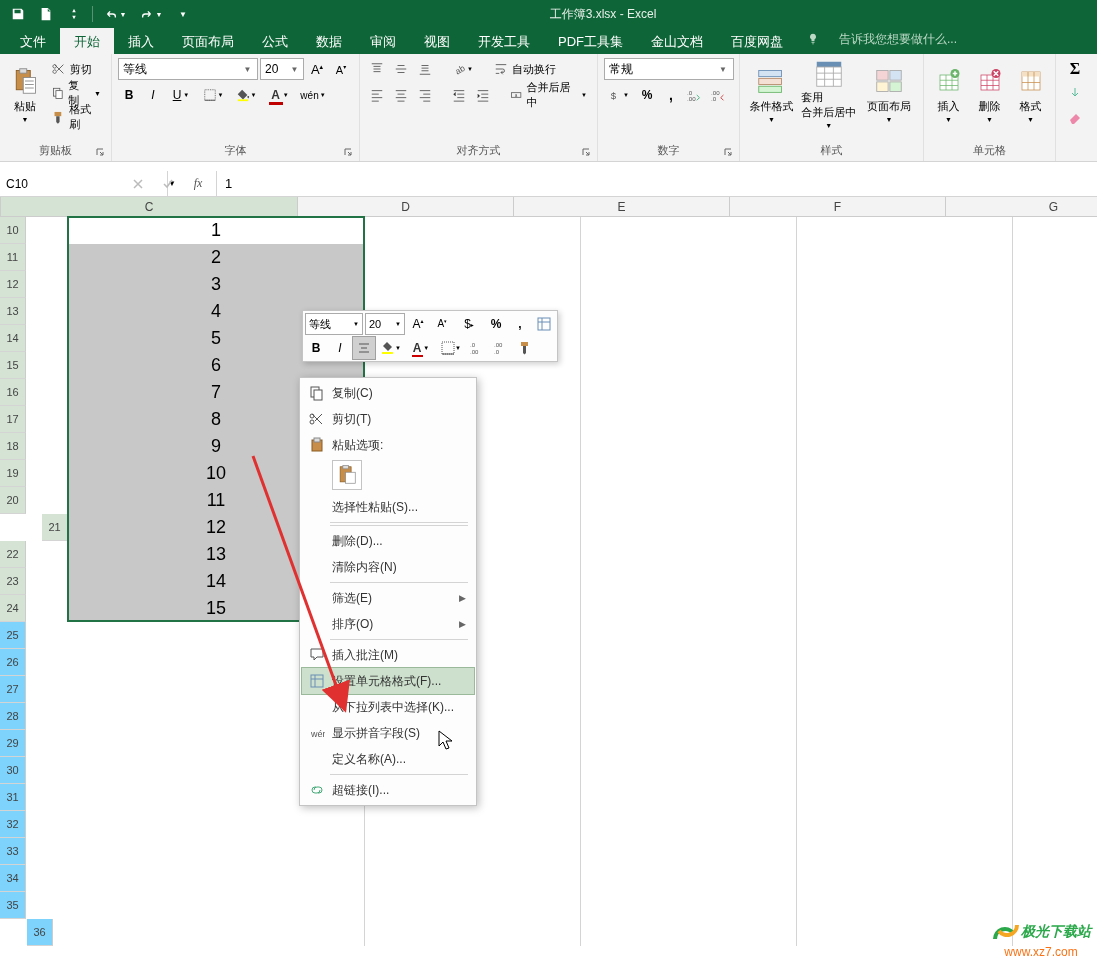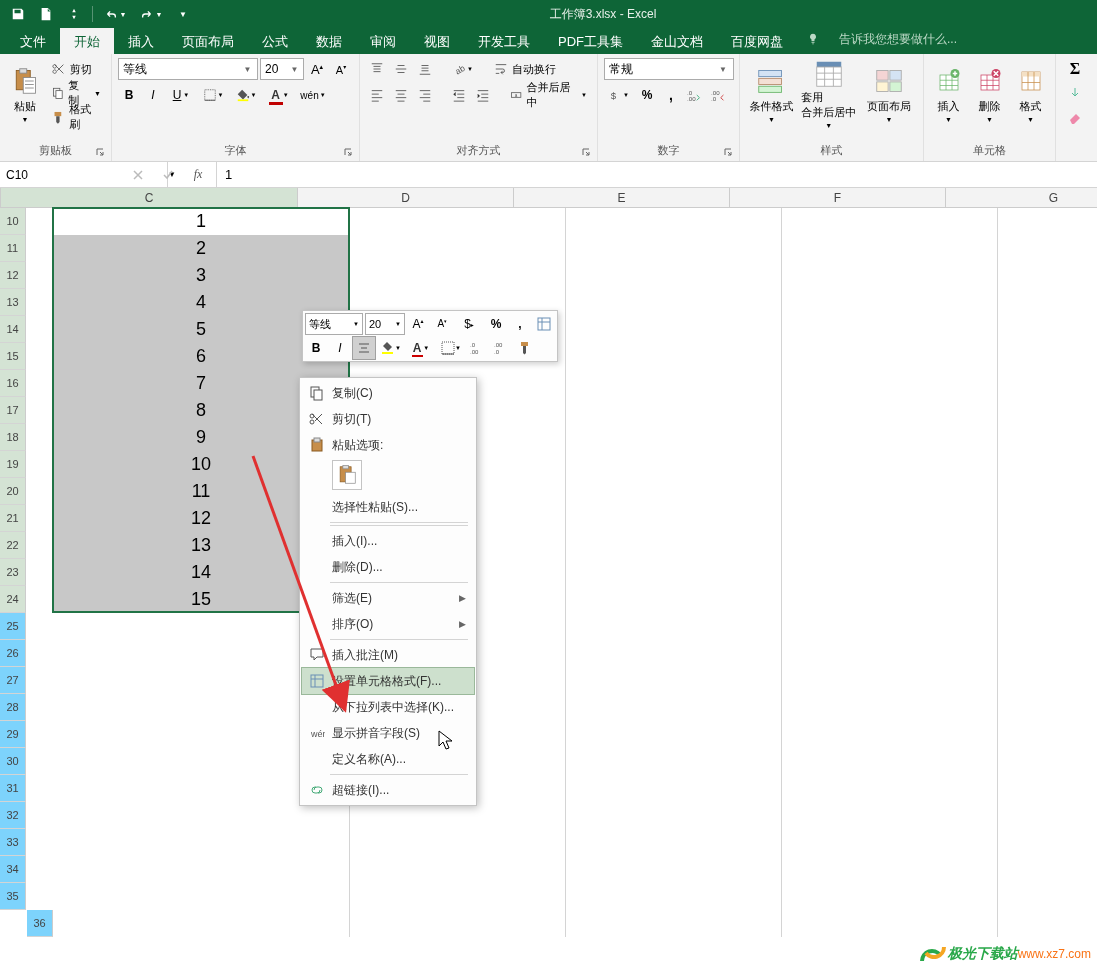--- a/index.html
+++ b/index.html
@@ -28,21 +28,21 @@
 .rbtn-lg .ico { width: 32px; height: 32px; display: flex; align-items: center; justify-content: center; }
 .rbtn-sm { height: 22px; padding: 0 4px; display: flex; align-items: center; gap: 4px; cursor: pointer; font-size: 11px; }
 .rbtn-ico { width: 22px; height: 22px; display:flex; align-items:center; justify-content:center; cursor:pointer; }
 .stack { display: flex; flex-direction: column; gap: 2px; }
 .hrow { display: flex; gap: 2px; align-items: center; }
 .combo { height: 22px; border: 1px solid #ababab; background: #fff; display: flex; align-items: center; padding: 0 4px; font-size: 12px; }
 .combo input { border: none; outline: none; width: 100%; font-size: 12px; }
 .dd-arrow { width: 12px; display: flex; justify-content: center; color: #666; font-size: 8px; }
 
 
-.formula-bar { height: 26px; border-bottom: 1px solid #d4d4d4; display: flex; align-items: center; background: #fff; }
+.formula-bar { height: 26px; border-bottom: 1px solid #d4d4d4; display: flex; align-items: center; background: #fff; margin-top: 9px; }
 .name-box { width: 120px; display: flex; border-right: 1px solid #d4d4d4; height: 100%; }
 .name-box input { flex: 1; border: none; outline: none; padding: 0 6px; font-size: 12px; }
 .name-box .dd { width: 16px; display: flex; align-items: center; justify-content: center; border-left: 1px solid #d4d4d4; cursor: pointer; }
 .fx-btns { display: flex; align-items: center; gap: 6px; padding: 0 6px; }
 .fx-btn { width: 24px; height: 22px; display: flex; align-items: center; justify-content: center; cursor: pointer; color: #999; }
 .fx-btn.fx { font-style: italic; font-family: serif; color: #555; }
 .formula-input { flex: 1; padding: 0 8px; font-size: 13px; border: none; outline: none; border-left: 1px solid #d4d4d4; height: 100%; }
 
 
 .grid { position: relative; }
@@ -74,21 +74,21 @@
 .cm-label { flex: 1; padding-left: 4px; }
 .cm-sub { font-size: 9px; color: #666; }
 .cm-sep { height: 1px; background: #d4d4d4; margin: 2px 6px 2px 28px; }
 .cm-paste-opts { padding: 2px 4px 4px 30px; display:flex; gap:4px; }
 .cm-paste-btn { width: 30px; height: 30px; border: 1px solid #c4c4c4; display:flex; align-items:center; justify-content:center; cursor:pointer; background:#fff;}
 
 
 .arrow-svg { position: absolute; z-index: 200; pointer-events: none; }
 
 
-.watermark { position: absolute; right: 6px; bottom: 4px; display:flex; flex-direction:row; align-items:center; font-size: 14px; font-weight: bold; z-index: 50; }
+.watermark { position: absolute; right: 6px; bottom: 12px; display:flex; flex-direction:column; align-items:center; font-size: 14px; font-weight: bold; z-index: 50; }
 .watermark .logo { display:flex; align-items:center; font-style:italic; }
 .watermark .url { color:#f97316; font-size:12px; font-weight:normal; }
 
 
 .cursor-img { position:absolute; z-index:210; pointer-events:none; }
 
 svg { display: block; }
 </style>
 </head>
 <body>
@@ -525,21 +525,21 @@
         <div class="rowh sel" style="height: 27px;">11</div>
         <div class="rowh sel" style="height: 27px;">12</div>
         <div class="rowh sel" style="height: 27px;">13</div>
         <div class="rowh sel" style="height: 27px;">14</div>
         <div class="rowh sel" style="height: 27px;">15</div>
         <div class="rowh sel" style="height: 27px;">16</div>
         <div class="rowh sel" style="height: 27px;">17</div>
         <div class="rowh sel" style="height: 27px;">18</div>
         <div class="rowh sel" style="height: 27px;">19</div>
         <div class="rowh sel" style="height: 27px;">20</div>
-        <div class="rowh sel" style="height: 27px;">21</div>
+        <div class="rowh sel" style="height: 27px; margin-left: 42px;">21</div>
         <div class="rowh sel" style="height: 27px;">22</div>
         <div class="rowh sel" style="height: 27px;">23</div>
         <div class="rowh sel" style="height: 27px;">24</div>
         <div class="rowh" style="height: 27px;">25</div>
         <div class="rowh" style="height: 27px;">26</div>
         <div class="rowh" style="height: 27px;">27</div>
         <div class="rowh" style="height: 27px;">28</div>
         <div class="rowh" style="height: 27px;">29</div>
         <div class="rowh" style="height: 27px;">30</div>
         <div class="rowh" style="height: 27px;">31</div>
@@ -866,25 +866,25 @@
       </div>
     </div>
     <div class="cm-item">
       <span class="cm-icon"></span>
       <span class="cm-label">选择性粘贴(S)...</span>
     </div>
     <div class="cm-sep"></div>
     <div class="cm-sep"></div>
     <div class="cm-item">
       <span class="cm-icon"></span>
-      <span class="cm-label">插入(I)...</span>
+      <span class="cm-label">删除(D)...</span>
     </div>
     <div class="cm-item">
       <span class="cm-icon"></span>
-      <span class="cm-label">删除(D)...</span>
+      <span class="cm-label">清除内容(N)</span>
     </div>
     <div class="cm-sep"></div>
     <div class="cm-item">
       <span class="cm-icon"></span>
       <span class="cm-label">筛选(E)</span>
       <span class="cm-sub">▶</span>
     </div>
     <div class="cm-item">
       <span class="cm-icon"></span>
       <span class="cm-label">排序(O)</span>

